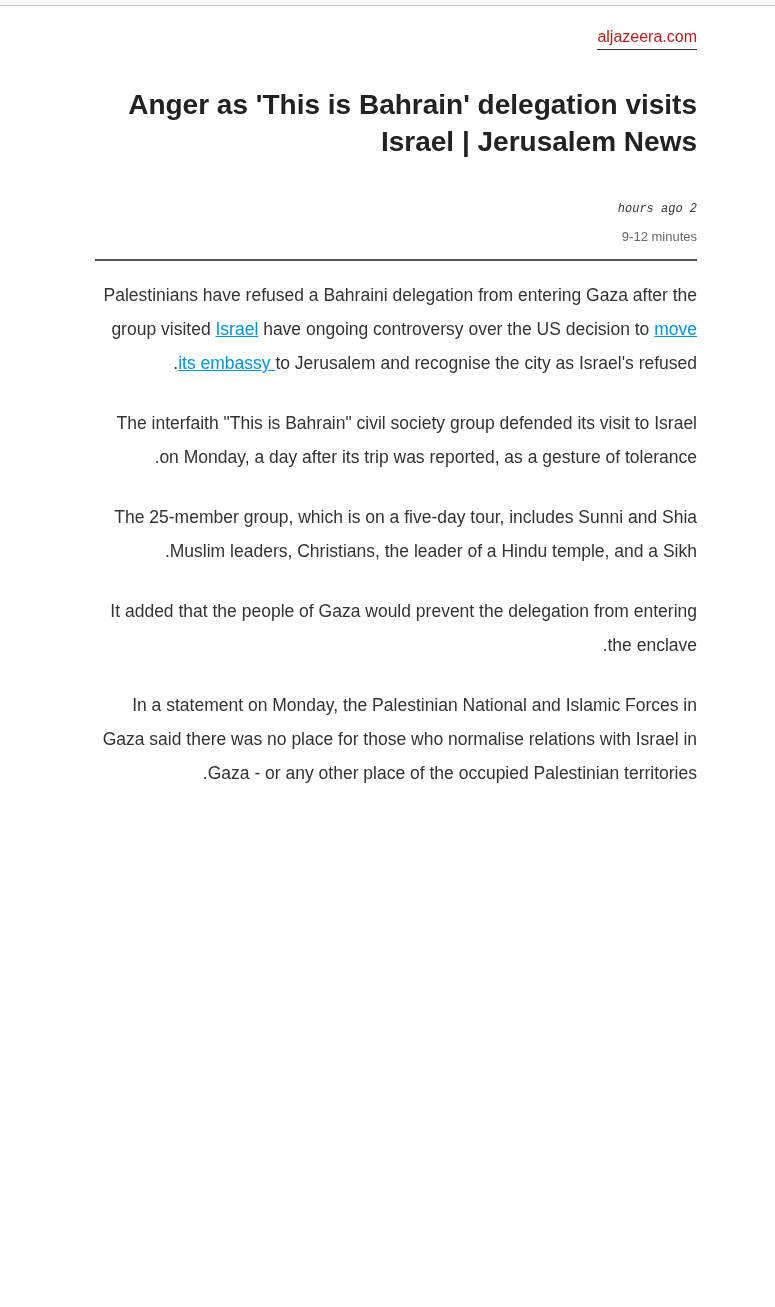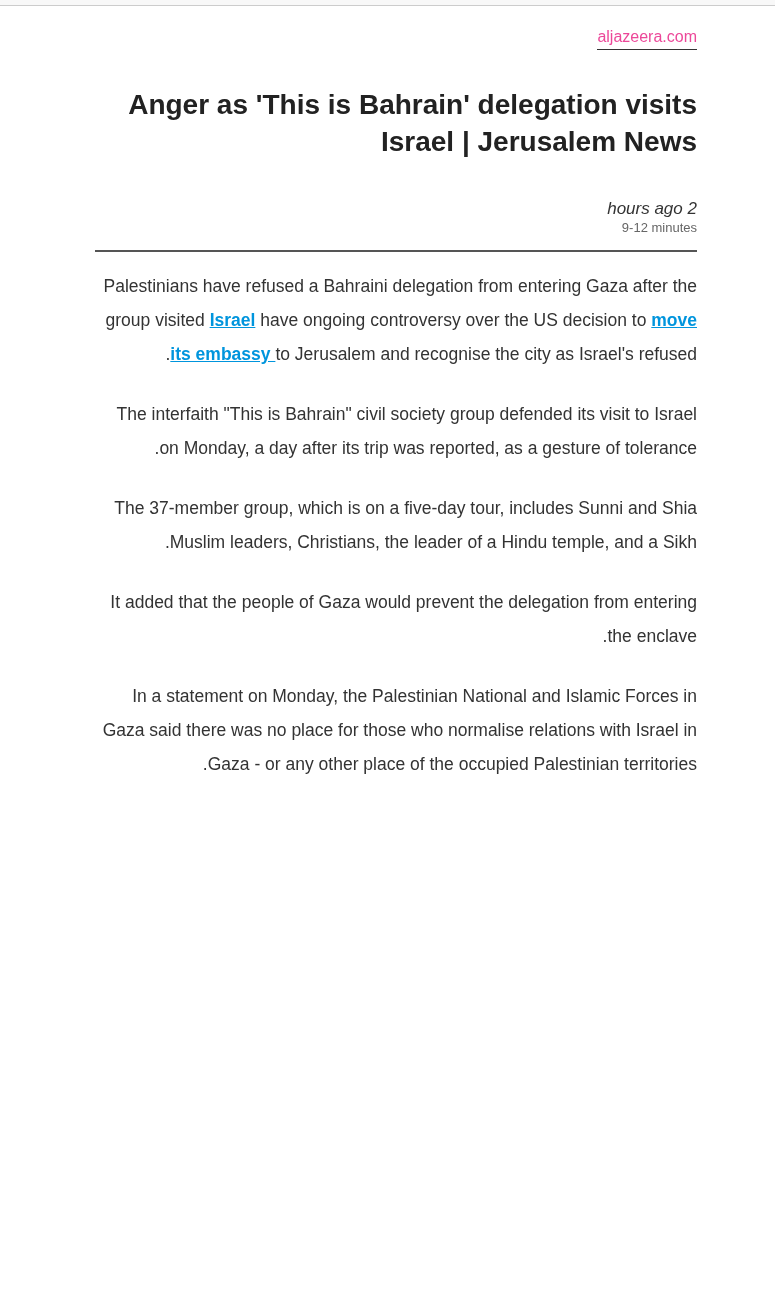--- a/index.html
+++ b/index.html
@@ -22,66 +22,67 @@
     width: 602px;
     margin-left: 95px;
     direction: rtl;          
     color: #333333;
   }
   .domain-row {
     margin-top: 21px;
   }
   .domain-link {
     display: inline-block;
-    color: #ec4899;
+    color: #b91c1c;
     text-decoration: none;
     border-bottom: 1px solid #333333;
     padding-bottom: 2px;
     font-size: 16px;
     line-height: 20px;
   }
   .article-title {
     font-size: 28px;
     line-height: 37px;
     font-weight: 700;
     color: #222222;
     margin: 36px 0 0 0;
     letter-spacing: 0;
   }
   .byline {
     margin-top: 38px;
     font-style: italic;
-    font-size: 17px;
+    font-size: 12px;
     line-height: 22px;
     color: #333333;
+    font-family: Liberation Mono, monospace;
   }
   .reading-time {
     direction: ltr;          
     text-align: right;
     font-size: 13px;
     line-height: 16px;
     color: #666666;
+    margin-top: 9px;
   }
   .divider {
     border: none;
     border-top: 2px solid #555555;
     margin: 14px 0 0 0;
   }
   .article-body {
     margin-top: 17px;
     font-size: 17.5px;
     line-height: 34px;
   }
   .article-body p {
     margin: 0 0 26px 0;
   }
   .inline-link {
     color: #0095dd;
     text-decoration: underline;
-    font-weight: bold;
   }
 </style>
 </head>
 <body>
 
 <div class="chrome-strip"></div>
 
 <div class="reader">
 
   <div class="domain-row">
@@ -95,21 +96,21 @@
   <div class="reading-time">9-12 minutes</div>
 
   <hr class="divider">
 
   <div class="article-body">
 
     <p><span>Palestinians have refused a Bahraini delegation from entering Gaza after the group visited </span><a href="#" class="inline-link">Israel</a><span> have ongoing controversy over the US decision to </span><a href="#" class="inline-link">move its embassy </a><span>to Jerusalem and recognise the city as Israel's refused.</span></p>
 
     <p><span>The interfaith "This is Bahrain" civil society group defended its visit to Israel on Monday, a day after its trip was reported, as a gesture of tolerance.</span></p>
 
-    <p><span>The 37-member group, which is on a five-day tour, includes Sunni and Shia Muslim leaders, Christians, the leader of a Hindu temple, and a Sikh.</span></p>
+    <p><span>The 25-member group, which is on a five-day tour, includes Sunni and Shia Muslim leaders, Christians, the leader of a Hindu temple, and a Sikh.</span></p>
 
 
 
     <p><span>It added that the people of Gaza would prevent the delegation from entering the enclave.</span></p>
 
     <p><span>In a statement on Monday, the Palestinian National and Islamic Forces in Gaza said there was no place for those who normalise relations with Israel in Gaza - or any other place of the occupied Palestinian territories.</span></p>
 
 
   </div>
 

